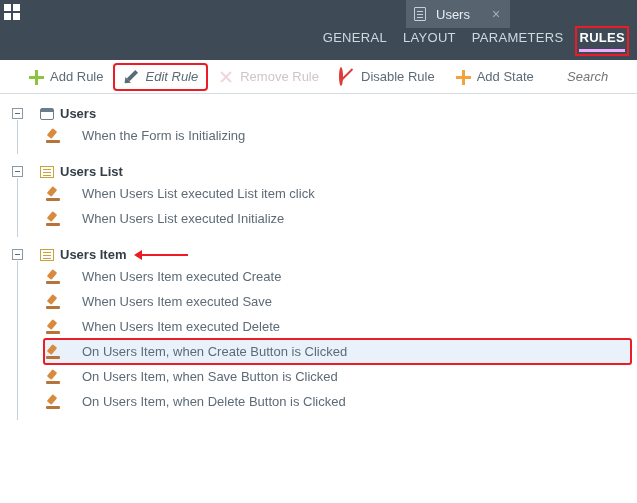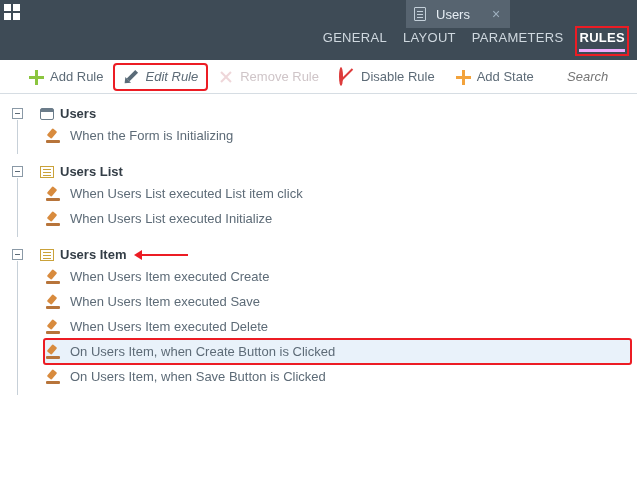--- a/index.html
+++ b/index.html
@@ -63,21 +63,21 @@
   .collapse-btn::after { content:""; position:absolute; left:2px; right:2px; top:4px; height:1px; background:#5d6b77;}
   .group-head { margin-left: 36px; font-weight:700; color:#333d46; display:flex; align-items:center; gap:6px; padding:2px 0;}
   .group-head .list-icon { width:14px; height:12px; border:1px solid #caa23a; background:linear-gradient(#fff,#fff); position:relative;}
   .group-head .list-icon::after { content:""; position:absolute; left:2px; right:2px; top:2px; height:1px; background:#caa23a; box-shadow:0 3px 0 #caa23a, 0 6px 0 #caa23a;}
   .group-head .form-icon { width:14px; height:12px; border:1px solid #6b7c8a; border-radius:2px; position:relative; background:#fff;}
   .group-head .form-icon::after{ content:""; position:absolute; left:0; right:0; top:0; height:3px; background:#6b7c8a;}
 
   .arrow-callout { display:inline-block; width:46px; height:2px; background:#ec1c24; position:relative; margin-left:10px; vertical-align:middle;}
   .arrow-callout::before { content:""; position:absolute; left:-8px; top:-4px; border-top:5px solid transparent; border-bottom:5px solid transparent; border-right:8px solid #ec1c24;}
 
-  .rule-row { margin-left: 40px; padding:5px 6px 5px 2px; display:flex; align-items:center; gap:8px; color:#5d6b77; border-radius:2px;text-align:right;}
+  .rule-row { margin-left: 40px; padding:5px 6px 5px 2px; display:flex; align-items:center; gap:20px; color:#5d6b77; border-radius:2px;text-align:right;}
   .rule-row.selected { background:#e9f2fa; outline:2px solid #ec1c24; outline-offset:-1px; margin-right:2px;}
   .gavel { width:16px; height:14px; position:relative; }
   .gavel::before { content:""; position:absolute; left:3px; top:0; width:6px; height:9px; background:#d88b3e; transform:rotate(40deg); border-radius:1px;}
   .gavel::after  { content:""; position:absolute; left:0; bottom:0; width:14px; height:3px; background:#b7743a; border-radius:1px;}
 
   .vline { position:absolute; left:13px; top:16px; bottom:-6px; width:1px; background:#c7d0d8;}
 </style>
 </head>
 <body>
 
@@ -179,14 +179,18 @@
         <span>When Users Item executed Delete</span>
       </div>
       <div class="rule-row selected">
         <span class="gavel"></span>
         <span>On Users Item, when Create Button is Clicked</span>
       </div>
       <div class="rule-row">
         <span class="gavel"></span>
         <span>On Users Item, when Save Button is Clicked</span>
       </div>
+      <div class="rule-row">
+        <span class="gavel"></span>
+        <span>On Users Item, when Delete Button is Clicked</span>
+      </div>
     </div>
   </div>
 
 </body></html>

